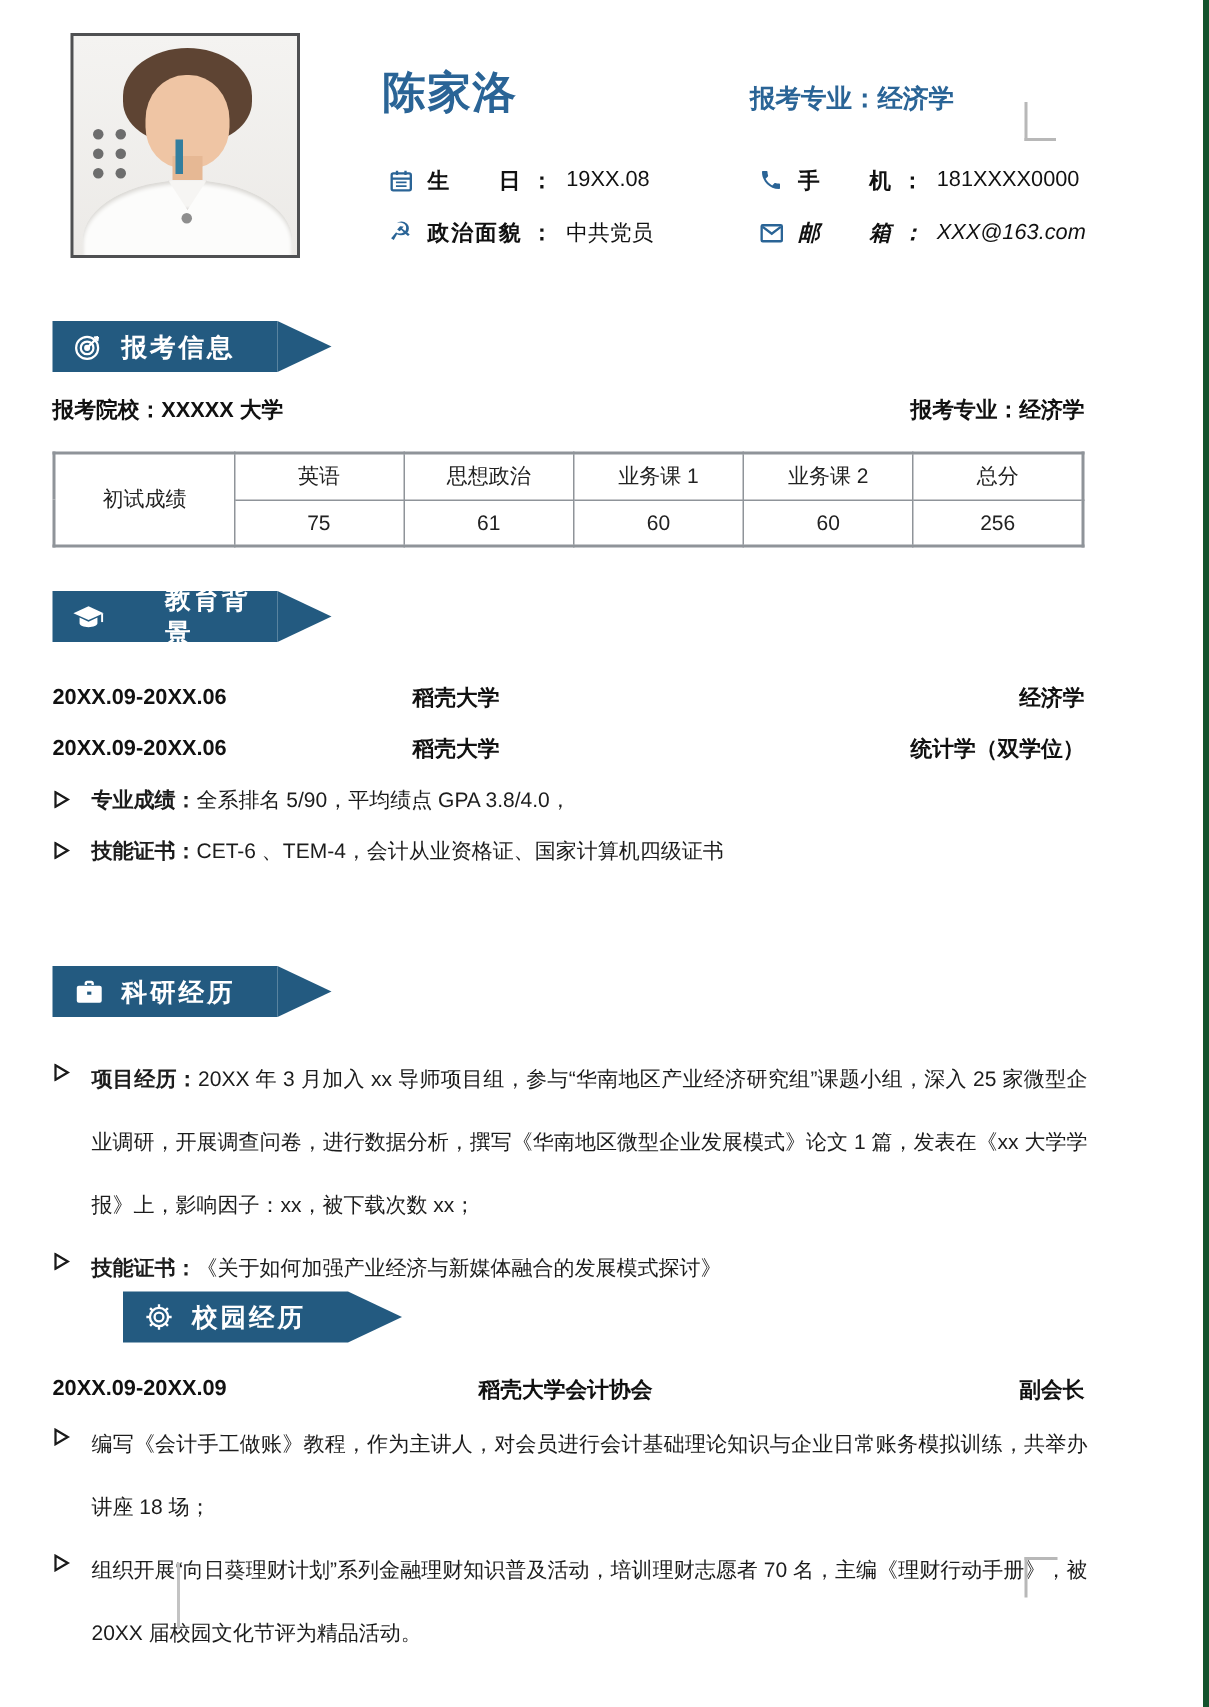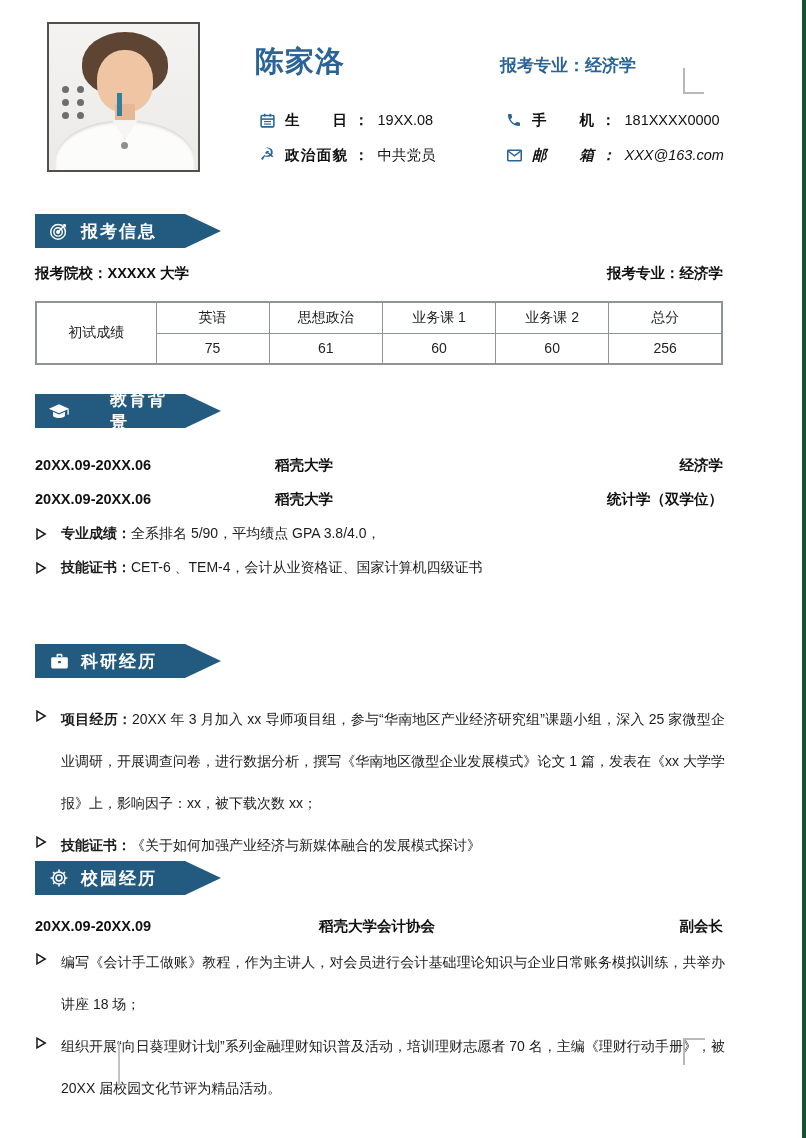--- a/index.html
+++ b/index.html
@@ -257,21 +257,21 @@
       <p class="btext"><b>项目经历：</b><span>20XX 年 3 月加入 xx 导师项目组，参与“华南地区产业经济研究组”课题小组，深入 25 家微型企业调研，开展调查问卷，进行数据分析，撰写《华南地区微型企业发展模式》论文 1 篇，发表在《xx 大学学报》上，影响因子：xx，被下载次数 xx；</span></p>
     </div>
     <div class="bullet mt8">
       <span class="marker"><svg width="12" height="12" viewBox="0 0 12 12">
             <path d="M2 1.2 L10.2 6 L2 10.8 Z" fill="none" stroke="#1a1a1a" stroke-width="1.5"></path>
           </svg></span>
       <p class="btext"><b>技能证书：</b><span>《关于如何加强产业经济与新媒体融合的发展模式探讨》</span></p>
     </div>
   </div>
 
-  <div class="banner" style="top:861px;">
+  <div class="banner" style="top:861px;margin-left:47px;">
     <span class="bicon">
       <svg width="22" height="22" viewBox="0 0 24 24" fill="none" stroke="#fff" stroke-width="1.7">
         <circle cx="12" cy="12" r="3.2"></circle>
         <path d="M12 2.8 v2.4 M12 18.8 v2.4 M2.8 12 h2.4 M18.8 12 h2.4 M5.5 5.5 l1.7 1.7 M16.8 16.8 l1.7 1.7 M18.5 5.5 l-1.7 1.7 M7.2 16.8 l-1.7 1.7"></path>
         <circle cx="12" cy="12" r="6.6"></circle>
       </svg>
     </span>
     <span>校园经历</span>
   </div>
 

